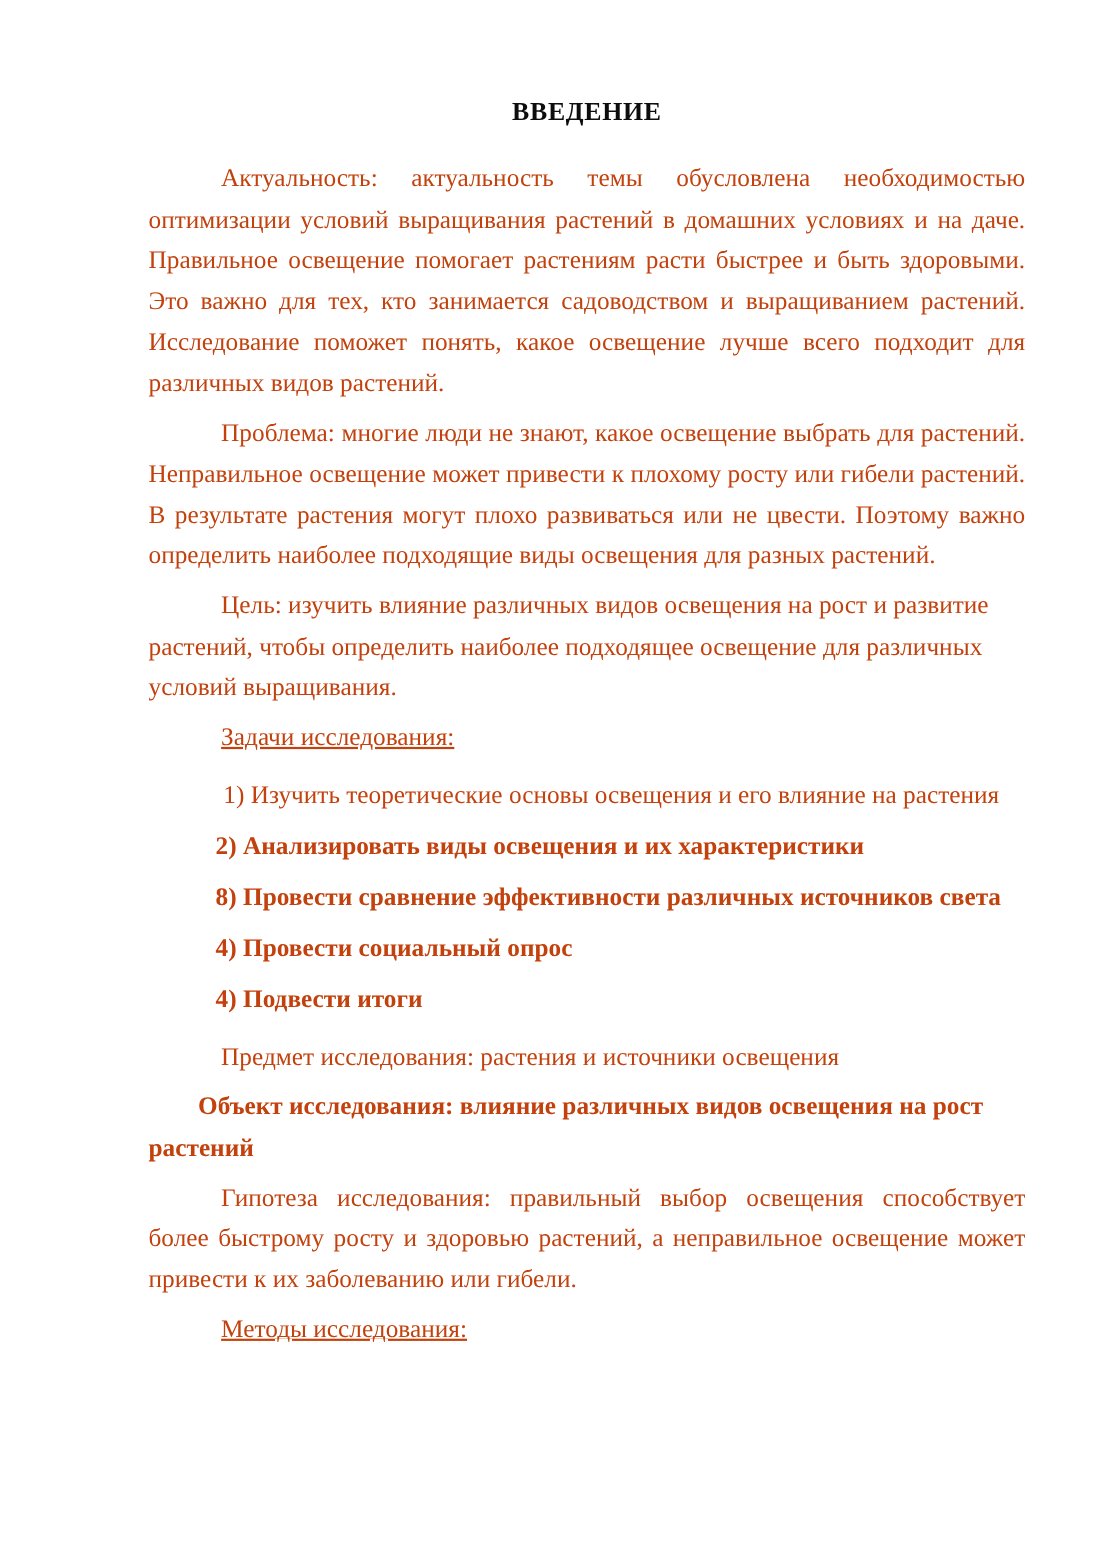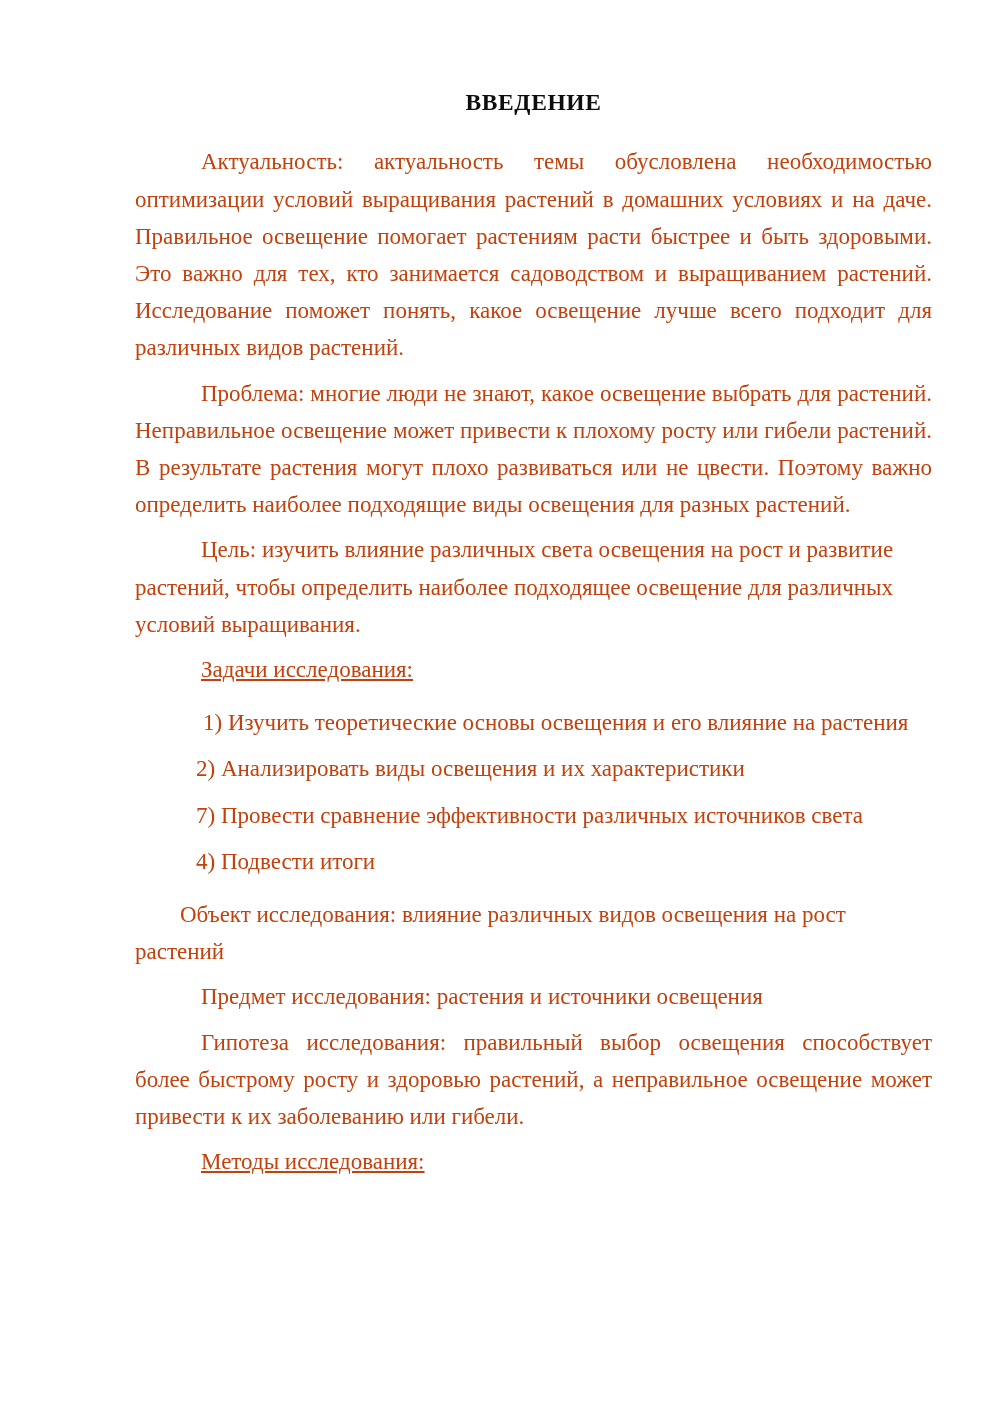--- a/index.html
+++ b/index.html
@@ -51,20 +51,21 @@
     text-align: left;
   }
   .para.no-indent {
     text-indent: 0;
   }
   .para.indent-sm {
     text-indent: 52px;
   }
   .para.indent-xs {
     text-indent: 45px;
+    font-weight: bold;
   }
   .para.tight {
     margin-bottom: 0;
     text-decoration: underline;
   }
   .list-block {
     margin: 16px;
   }
   .list-block .para {
     margin-bottom: 9px;
@@ -86,34 +87,35 @@
 <div class="page">
 
   <div class="content">
 
     <h1 class="doc-heading">ВВЕДЕНИЕ</h1>
 
     <p class="para">Актуальность: актуальность темы обусловлена необходимостью оптимизации условий выращивания растений в домашних условиях и на даче. Правильное освещение помогает растениям расти быстрее и быть здоровыми. Это важно для тех, кто занимается садоводством и выращиванием растений. Исследование поможет понять, какое освещение лучше всего подходит для различных видов растений.</p>
 
     <p class="para">Проблема: многие люди не знают, какое освещение выбрать для растений. Неправильное освещение может привести к плохому росту или гибели растений. В результате растения могут плохо развиваться или не цвести. Поэтому важно определить наиболее подходящие виды освещения для разных растений.</p>
 
-    <p class="para last-left">Цель: изучить влияние различных света освещения на рост и развитие растений, чтобы определить наиболее подходящее освещение для различных условий выращивания.</p>
+    <p class="para last-left">Цель: изучить влияние различных видов освещения на рост и развитие растений, чтобы определить наиболее подходящее освещение для различных условий выращивания.</p>
 
     <p class="para last-left tight">Задачи исследования:</p>
 
     <div class="list-block">
       <p class="para indent-sm">1) Изучить теоретические основы освещения и его влияние на растения</p>
       <p class="para indent-xs last-left">2) Анализировать виды освещения и их характеристики</p>
-      <p class="para indent-xs last-left">7) Провести сравнение эффективности различных источников света</p>
+      <p class="para indent-xs last-left">8) Провести сравнение эффективности различных источников света</p>
+      <p class="para indent-xs last-left">4) Провести социальный опрос</p>
       <p class="para indent-xs last-left">4) Подвести итоги</p>
     </div>
 
+    <p class="para last-left">Предмет исследования: растения и источники освещения</p>
+
     <p class="para indent-xs last-left">Объект исследования: влияние различных видов освещения на рост растений</p>
-
-    <p class="para last-left">Предмет исследования: растения и источники освещения</p>
 
     <p class="para">Гипотеза исследования: правильный выбор освещения способствует более быстрому росту и здоровью растений, а неправильное освещение может привести к их заболеванию или гибели.</p>
 
     <p class="para last-left tight">Методы исследования:</p>
 
 
   </div>
 
   <div class="page-number">3</div>
 

